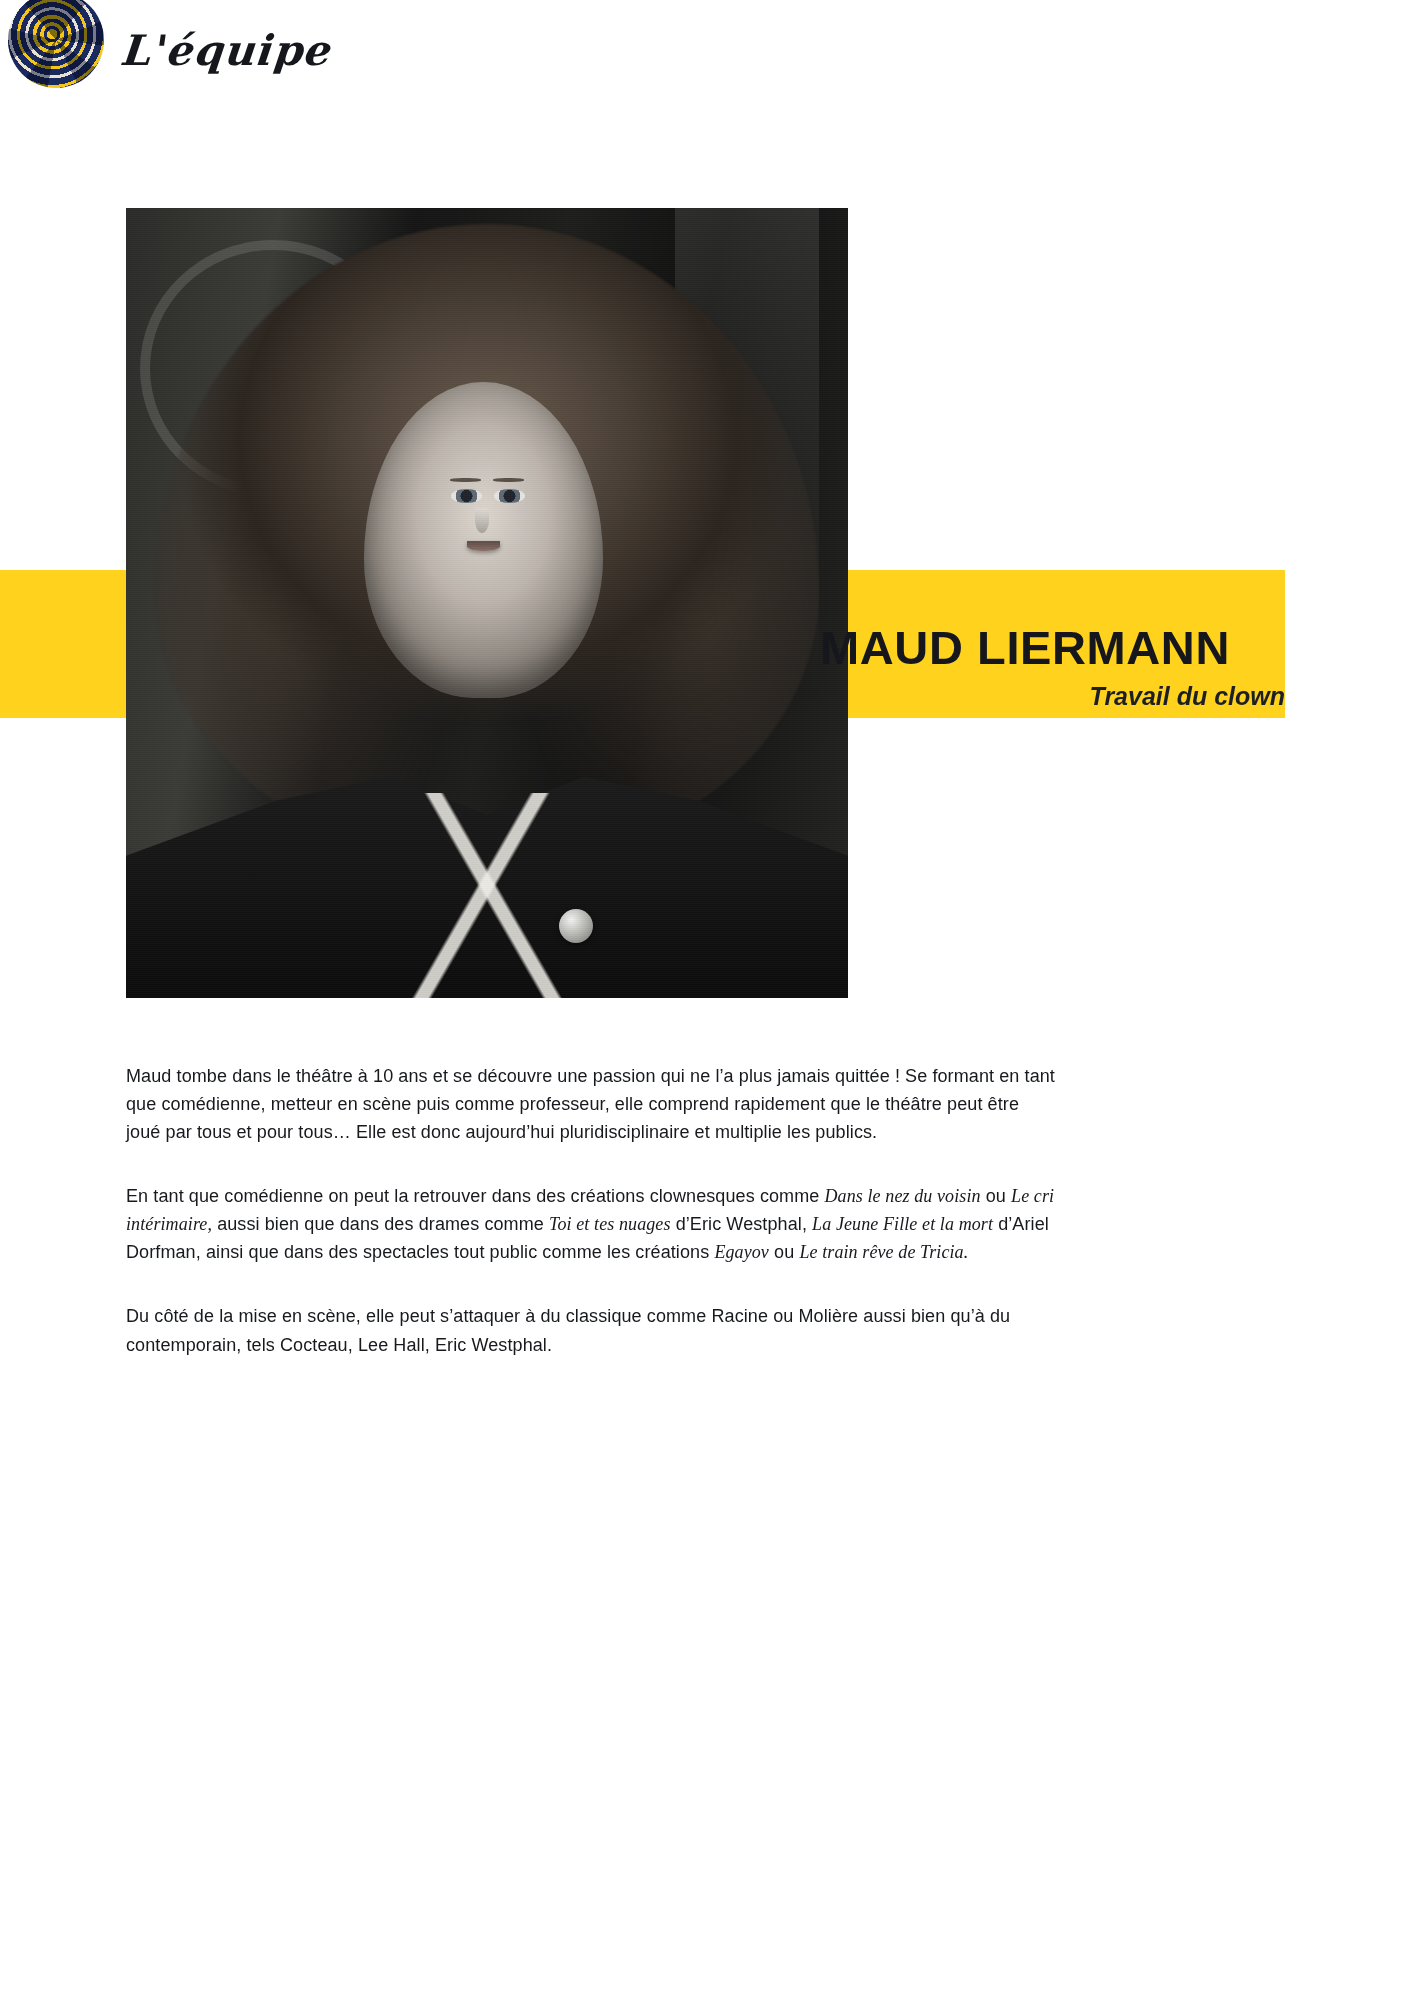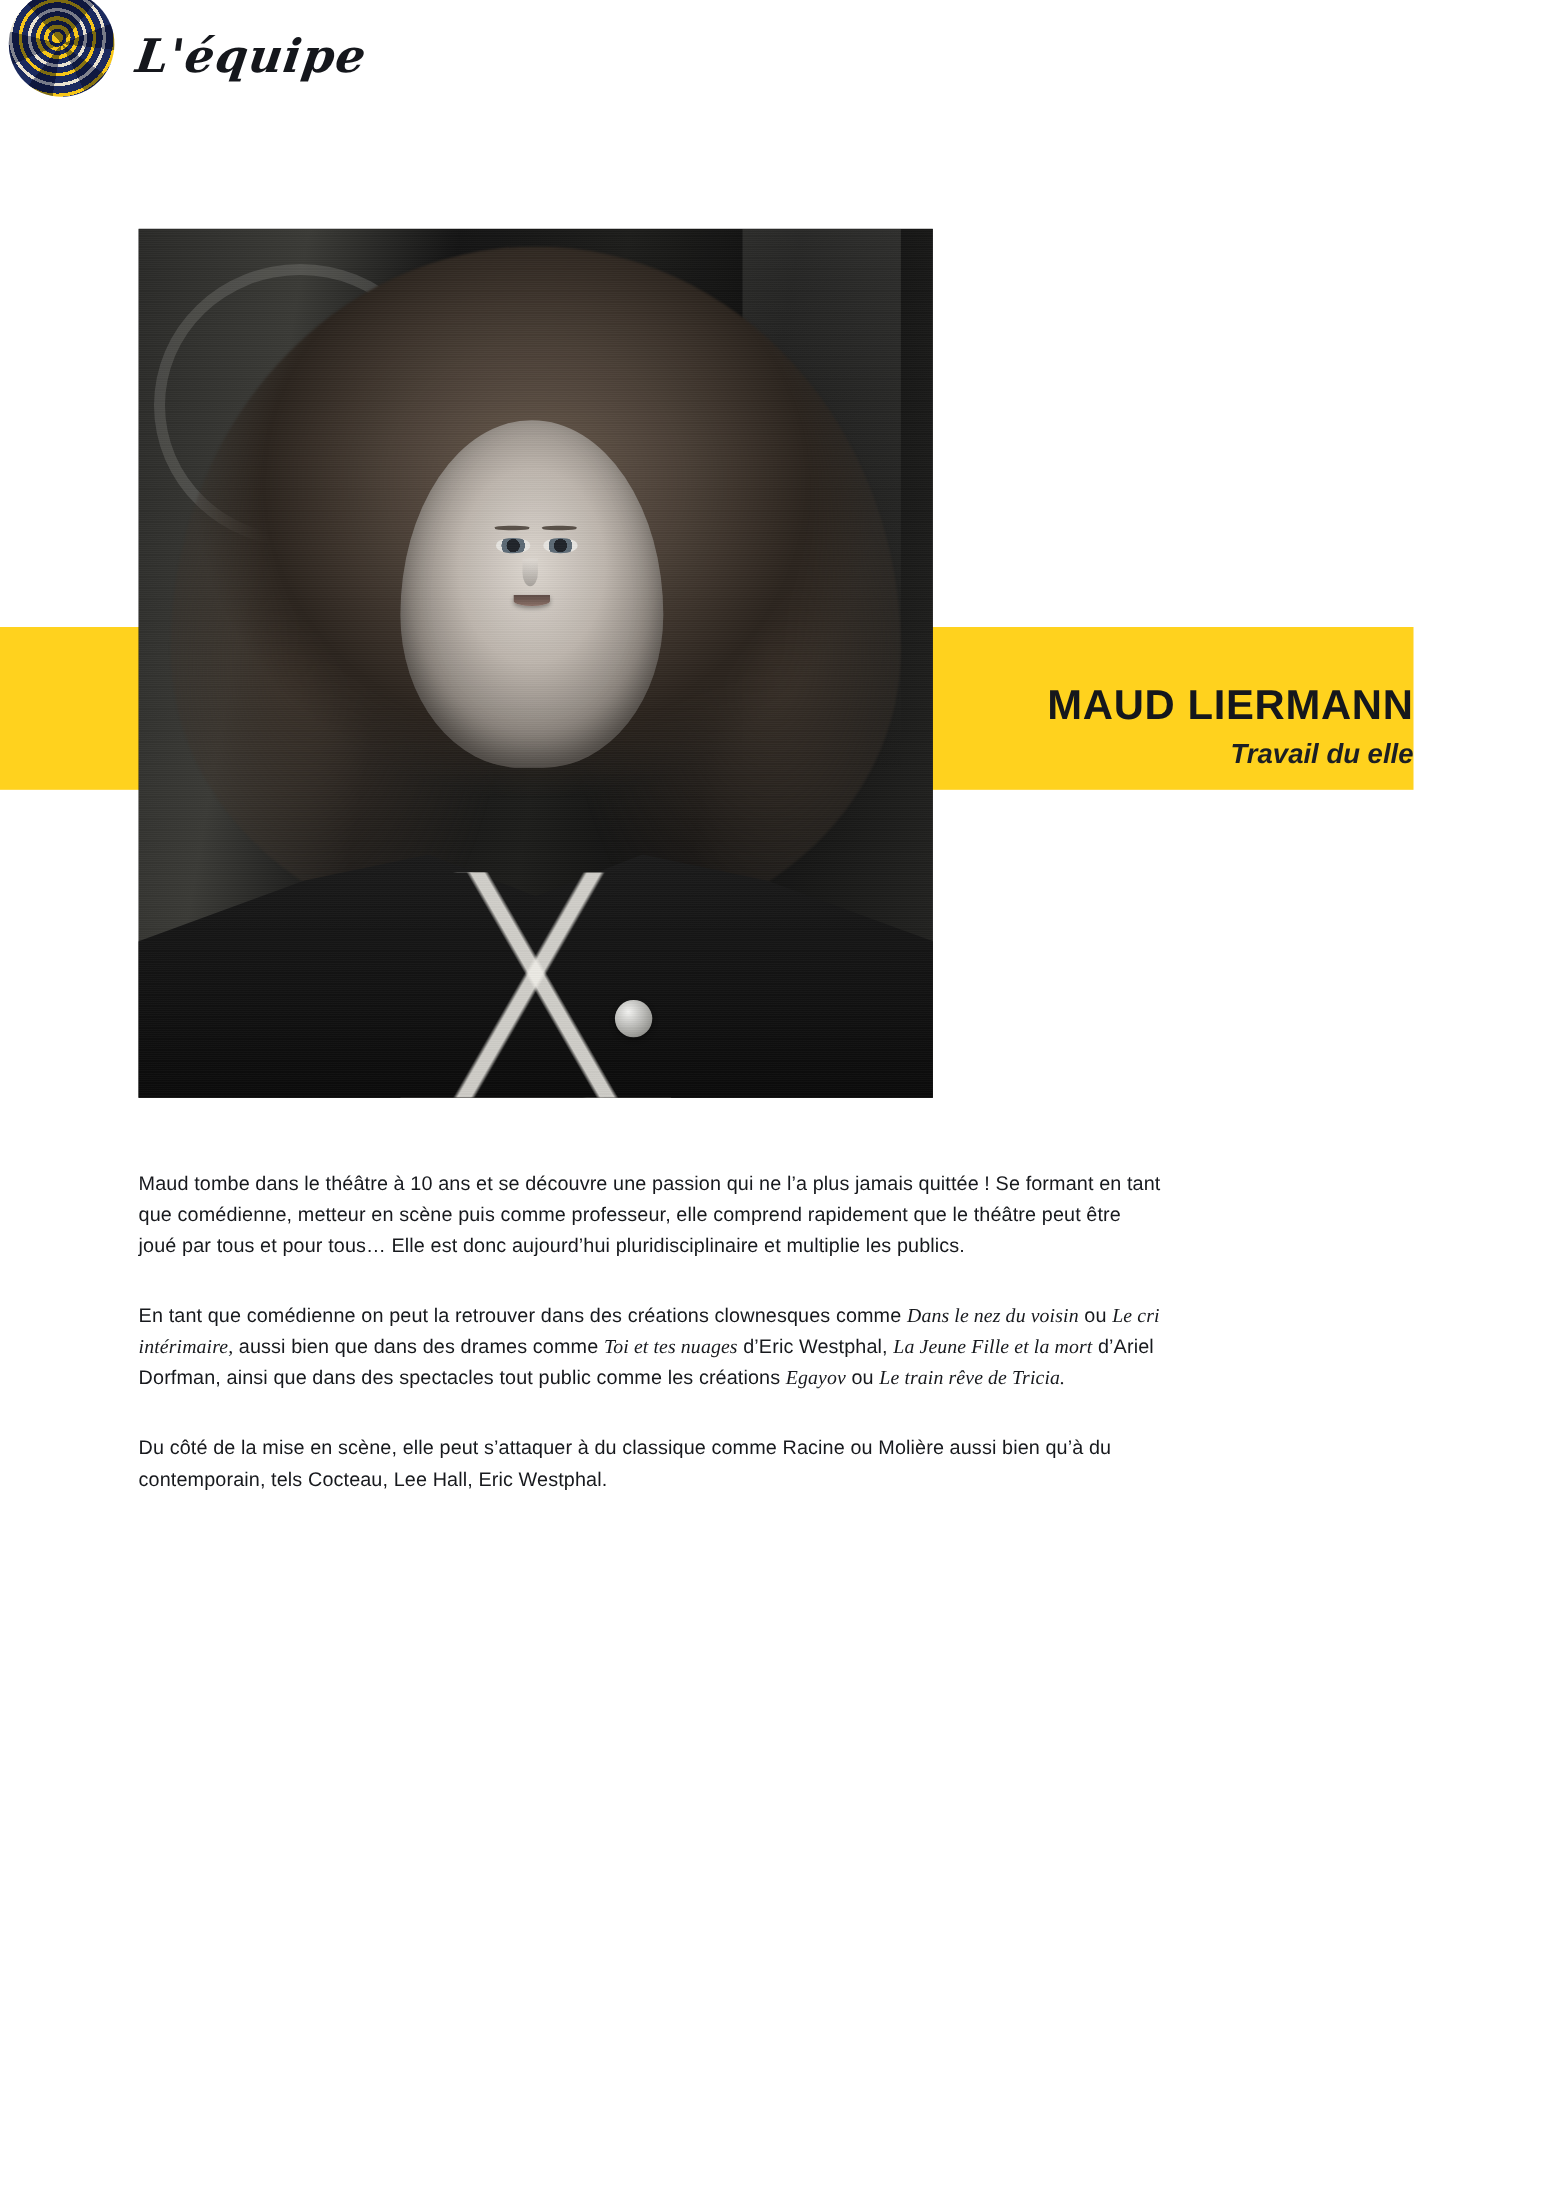--- a/index.html
+++ b/index.html
@@ -225,25 +225,26 @@
 
   
   .name-block {
     position: absolute;
     right: 129px;
     top: 622px;
     width: 520px;
     text-align: right;
   }
   .name {
-    font-size: 38px;
+    font-size: 47px;
     font-weight: 700;
     letter-spacing: .6px;
     color: #15171c;
     line-height: 1.1;
+    text-align: center;
   }
   .role {
     margin-top: 8px;
     font-size: 25px;
     font-style: italic;
     font-weight: 600;
     color: #1c1f24;
   }
 
   
@@ -286,21 +287,21 @@
   </div>
   <div class="sweater"></div>
   <div class="jacket"></div>
   <div class="lapel"></div>
   <div class="button"></div>
   <div class="grain"></div>
 </div>
 
 <div class="name-block">
   <div class="name">MAUD LIERMANN</div>
-  <div class="role">Travail du elle</div>
+  <div class="role">Travail du clown</div>
 </div>
 
 <div class="bio">
   <p>Maud tombe dans le théâtre à 10 ans et se découvre une passion qui ne l’a plus jamais quittée ! Se formant en tant que comédienne, metteur en scène puis comme professeur, elle comprend rapidement que le théâtre peut être joué par tous et pour tous… Elle est donc aujourd’hui pluridisciplinaire et multiplie les publics.</p>
 
   <p><span>En tant que comédienne on peut la retrouver dans des créations clownesques comme </span><em>Dans le nez du voisin</em><span> ou </span><em>Le cri intérimaire,</em><span> aussi bien que dans des drames comme </span><em>Toi et tes nuages</em><span> d’Eric Westphal, </span><em>La Jeune Fille et la mort</em><span> d’Ariel Dorfman, ainsi que dans des spectacles tout public comme les créations </span><em>Egayov</em><span> ou </span><em>Le train rêve de Tricia.</em></p>
 
   <p>Du côté de la mise en scène, elle peut s’attaquer à du classique comme Racine ou Molière aussi bien qu’à du contemporain, tels Cocteau, Lee Hall, Eric Westphal.</p>
 </div>
 

